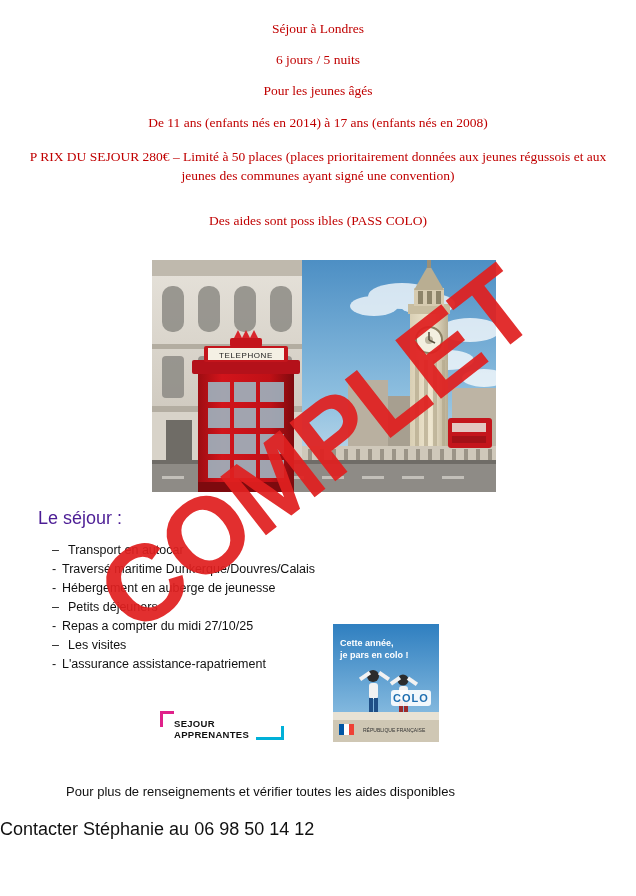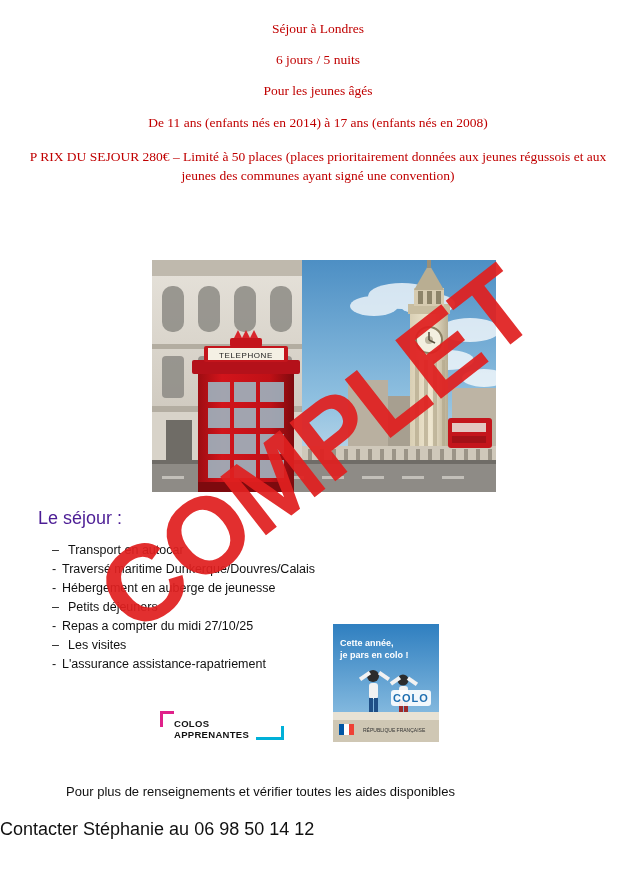--- a/index.html
+++ b/index.html
@@ -201,20 +201,21 @@
 <body>
 
 <div class="page">
 
   <div class="header-block">
     <div class="header-line">Séjour à Londres</div>
     <div class="header-line">6 jours / 5 nuits</div>
     <div class="header-line">Pour les jeunes âgés</div>
     <div class="header-line">De 11 ans (enfants nés en 2014) à 17 ans (enfants nés en 2008)</div>
     <div class="header-line wrap">P RIX DU SEJOUR 280€ – Limité à 50 places (places prioritairement données aux jeunes régussois et aux jeunes des communes ayant signé une convention)</div>
+    <div class="header-line last">Des aides sont poss ibles (PASS COLO)</div>
   </div>
 
   <div class="photo">
     <svg width="346" height="232" viewBox="0 0 346 232" xmlns="http://www.w3.org/2000/svg">
       <defs>
         <linearGradient id="sky" x1="0" y1="0" x2="0" y2="1">
           <stop offset="0%" stop-color="#4d8fc4"></stop>
           <stop offset="60%" stop-color="#8fc0e0"></stop>
           <stop offset="100%" stop-color="#cfe2ee"></stop>
         </linearGradient>
@@ -418,21 +419,21 @@
       </g>
       <text x="30" y="108" font-family="Liberation Sans, sans-serif" font-size="5" fill="#333333">RÉPUBLIQUE FRANÇAISE</text>
     </svg>
   </div>
 
   <div class="logo-colos">
     <span class="bar-pink"></span>
     <span class="bar-pink2"></span>
     <span class="bar-cyan"></span>
     <span class="bar-cyan2"></span>
-    <span class="txt">COLOS APPRENANTES</span>
+    <span class="txt">SEJOUR APPRENANTES</span>
   </div>
 
   <div class="footer-1">Pour plus de renseignements et vérifier toutes les aides disponibles</div>
   <div class="footer-2">Contacter Stéphanie au 06 98 50 14 12</div>
 
   <div class="stamp">
     <div class="stamp-text">COMPLET</div>
   </div>
 
 </div>

